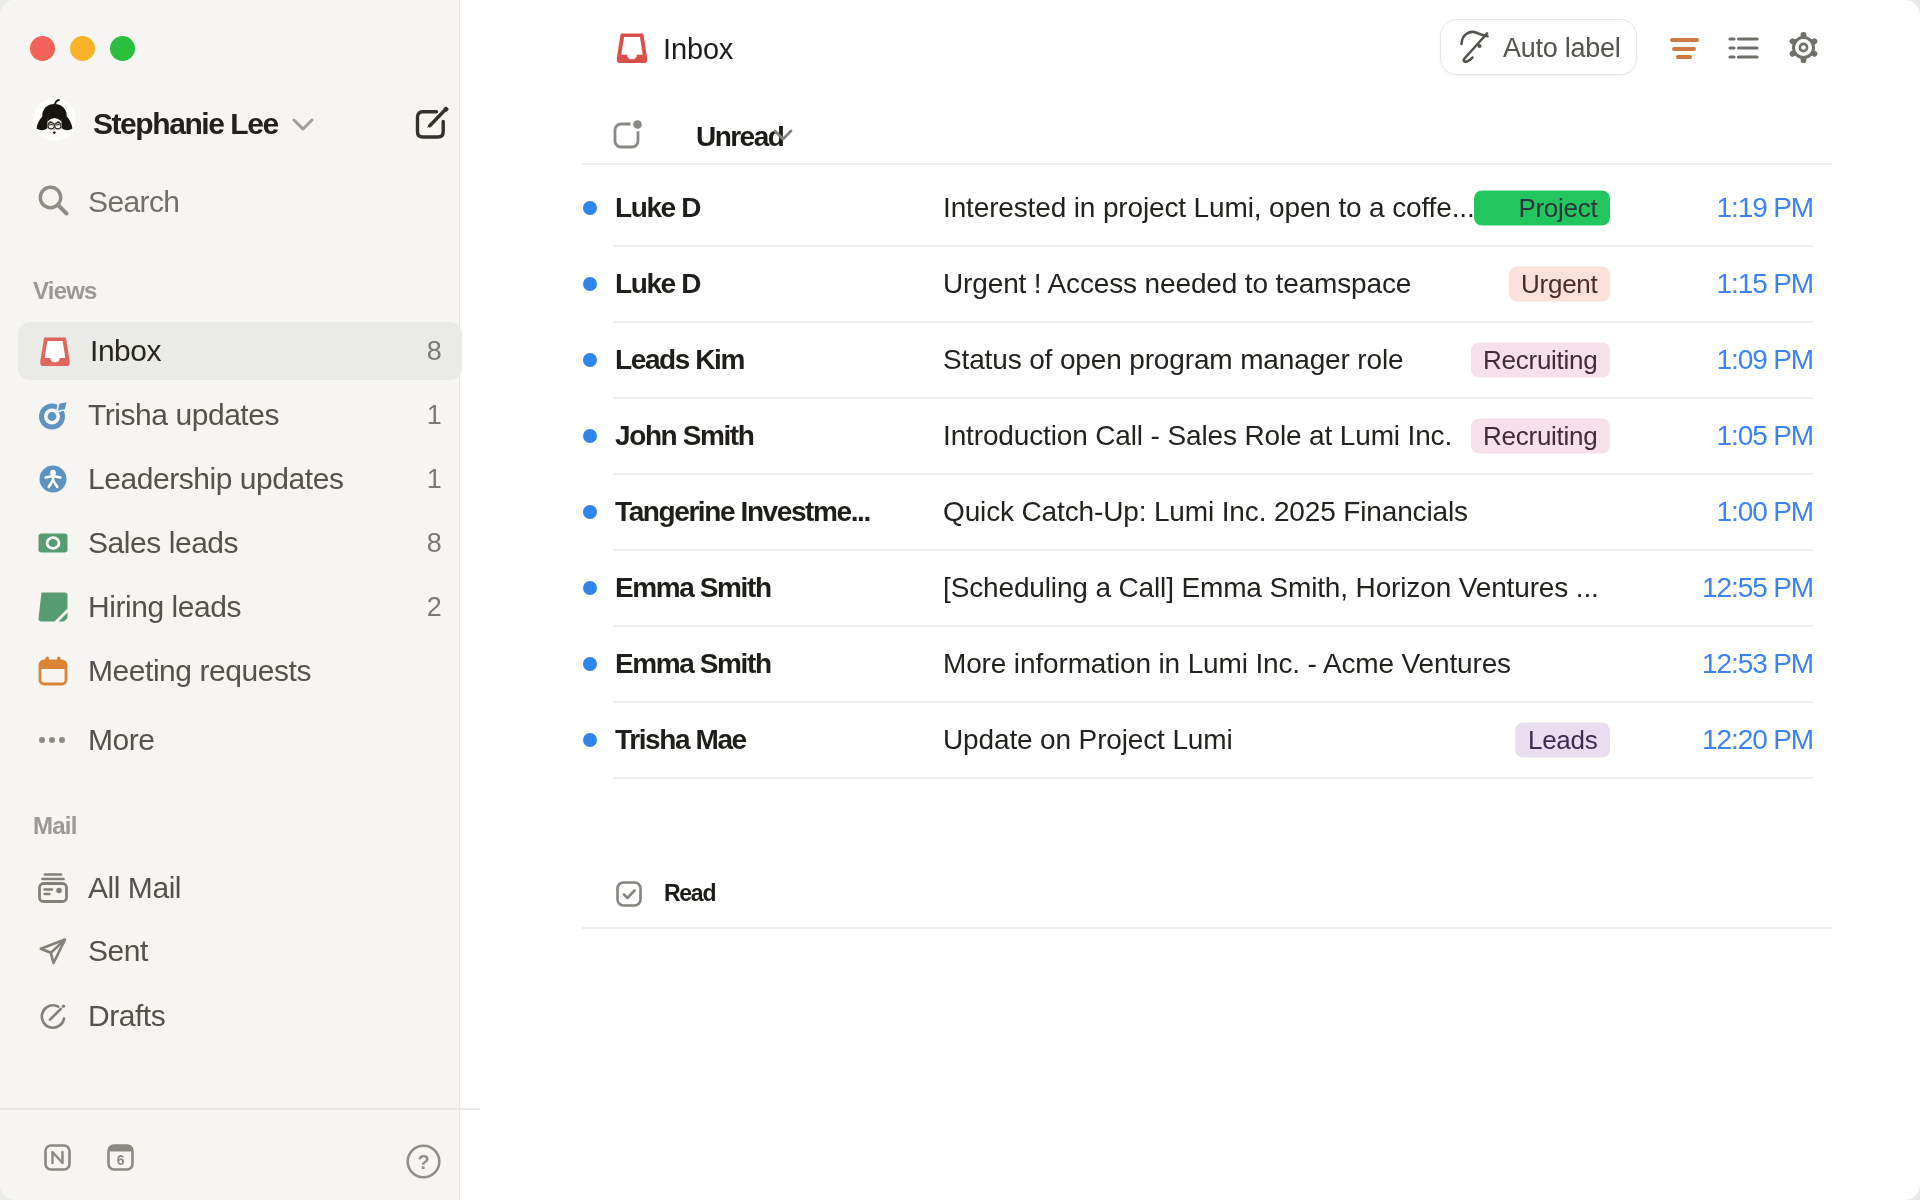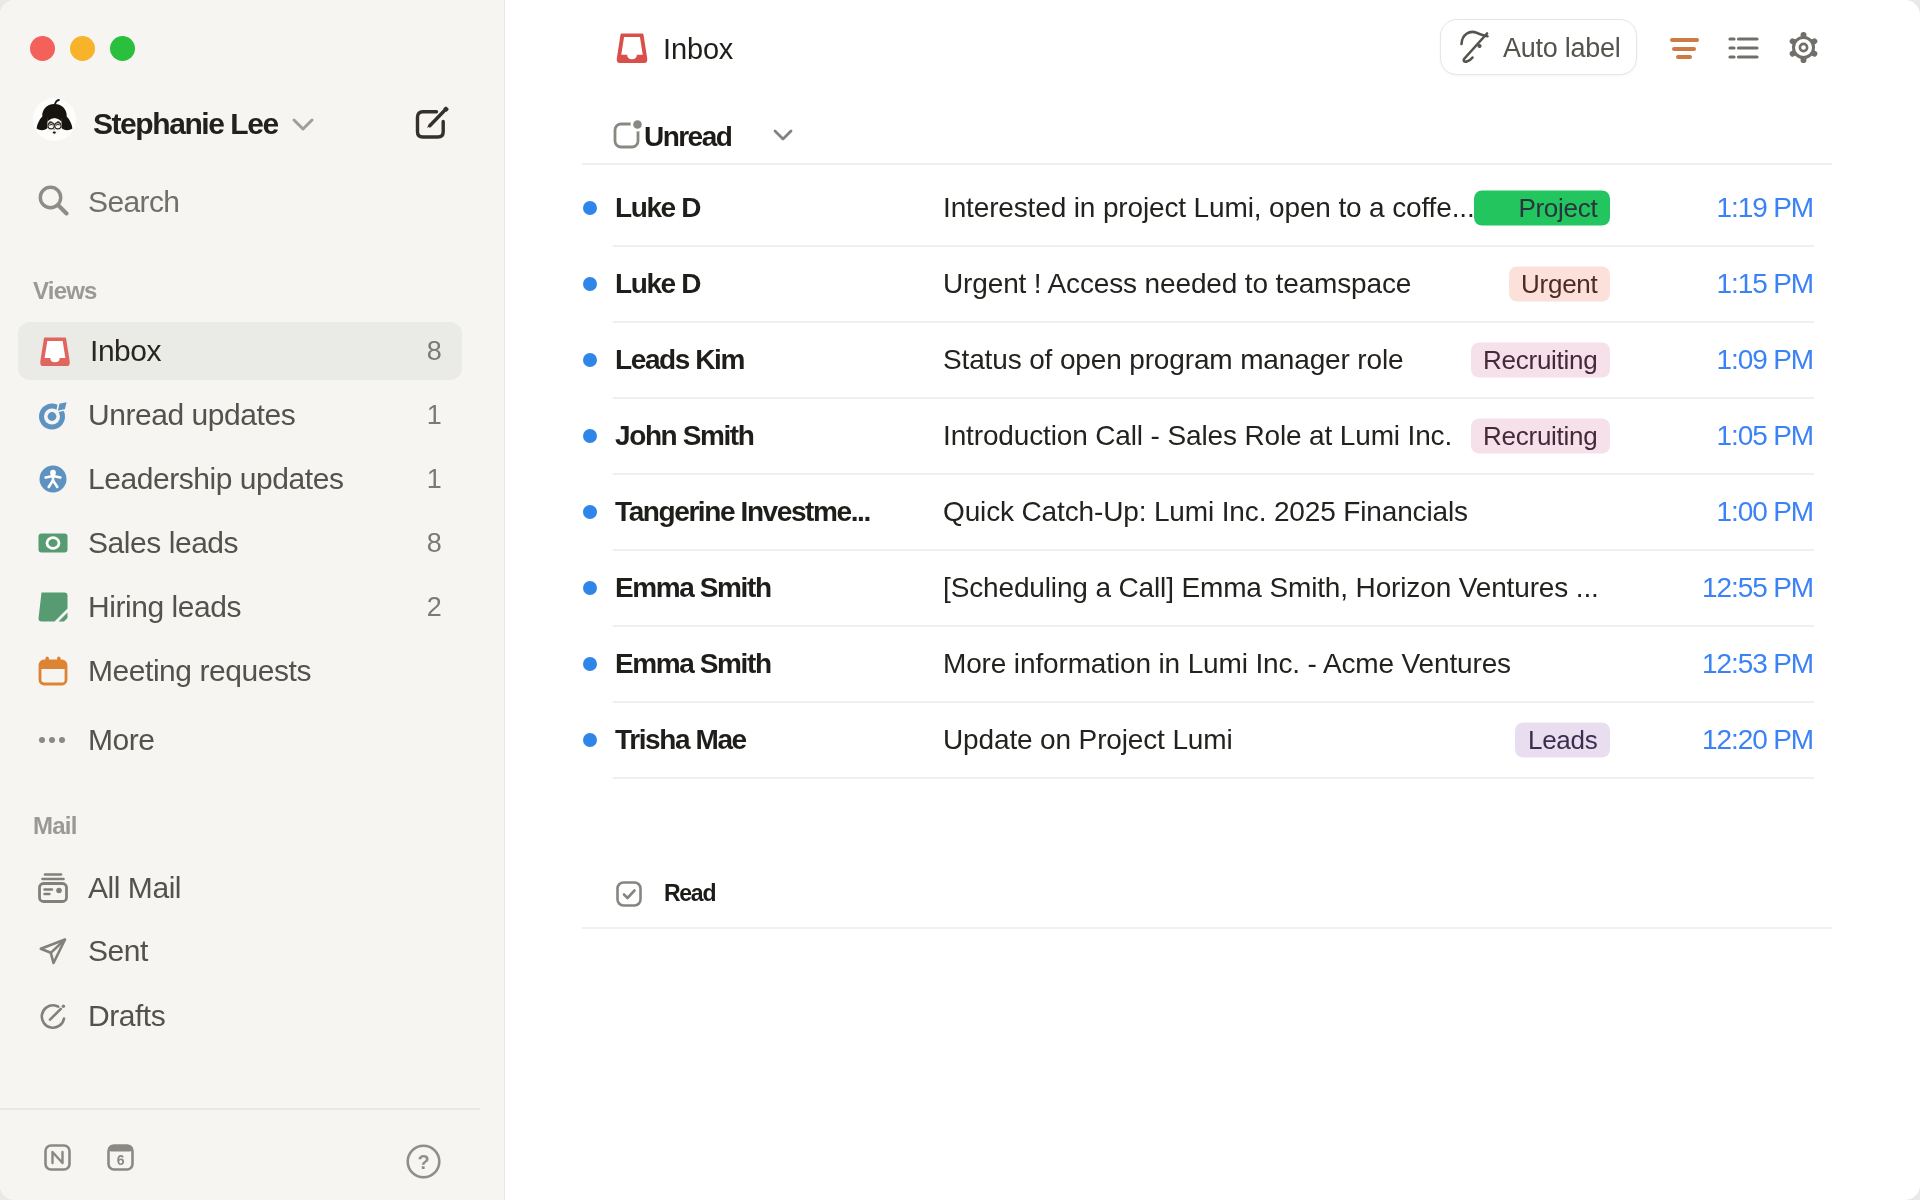--- a/index.html
+++ b/index.html
@@ -1,19 +1,19 @@
 <!DOCTYPE html>
 <html><head>
 <meta charset="utf-8">
 <style>
 * { margin:0; padding:0; box-sizing:border-box; }
 html,body { width:1920px; height:1200px; background:#e9e9e8; }
 body { font-family:"Liberation Sans", sans-serif; letter-spacing:-0.02em; }
 #win { position:absolute; left:0; top:0; width:1920px; height:1200px; background:#ffffff; border-radius:15px; overflow:hidden; }
-#side { position:absolute; left:0; top:0; width:505px; height:1200px; background:#f6f5f2; border-right:1.5px solid #e9e7e3; }
+#side { position:absolute; left:0; top:0; width:460px; height:1200px; background:#f6f5f2; border-right:1.5px solid #e9e7e3; }
 .abs { position:absolute; }
 .dot { border-radius:50%; position:absolute; }
 .navrow { position:absolute; left:16px; width:446px; height:58px; display:flex; align-items:center; border-radius:10px; }
 .navrow .ic { width:30px; margin-left:22px; display:flex; }
 .navrow .lbl { margin-left:20px; font-size:30px; color:#54524d; letter-spacing:-0.015em; }
 .navrow .cnt { margin-left:auto; margin-right:21px; font-size:27px; color:#7b7974; letter-spacing:-0.03em; }
 .seclbl { position:absolute; left:33px; font-size:24px; font-weight:700; color:#9b9995; letter-spacing:-0.033em; }
 .mailrow .lbl { color:#54524d; }
 .row { position:absolute; left:480px; width:1440px; height:76px; }
 .row .sender { position:absolute; left:135px; top:50%; transform:translateY(-50%); font-size:28px; font-weight:700; color:#1f1e1a; letter-spacing:-0.05em; }
@@ -81,21 +81,21 @@
 
     <div class="navrow" style="top:386px;">
       <div class="ic">
         <svg width="30" height="30" viewBox="0 0 30 30">
           <circle cx="14" cy="16.5" r="13" fill="#5e93c1"></circle>
           <circle cx="14" cy="16.5" r="8" fill="#f6f5f2"></circle>
           <circle cx="14" cy="16.5" r="4.4" fill="#5e93c1"></circle>
           <path d="M18.8,11.7 L20.8,3 L29.6,1.2 L27.6,9.7 Z" fill="#5e93c1" stroke="#f6f5f2" stroke-width="1.6"></path>
         </svg>
       </div>
-      <div class="lbl">Unread updates</div>
+      <div class="lbl">Trisha updates</div>
       <div class="cnt">1</div>
     </div>
 
     <div class="navrow" style="top:450px;">
       <div class="ic">
         <svg width="30" height="30" viewBox="0 0 30 30">
           <circle cx="15" cy="15" r="13.5" fill="#5e93c1"></circle>
           <circle cx="15" cy="8.7" r="2.9" fill="#fff"></circle>
           <path d="M7.6,13.6 L15,12.1 L22.4,13.6" stroke="#fff" stroke-width="2.6" fill="none" stroke-linecap="round" stroke-linejoin="round"></path>
           <path d="M15,12.5 V16.4" stroke="#fff" stroke-width="2.6" stroke-linecap="round"></path>
@@ -240,21 +240,21 @@
     </g>
     <circle cx="15.5" cy="16.5" r="10" fill="#fff" stroke="#716f6a" stroke-width="3"></circle>
     <circle cx="15.5" cy="16.5" r="3.6" fill="none" stroke="#716f6a" stroke-width="2.6"></circle>
   </svg>
 
   <svg class="abs" style="left:612px; top:119px;" width="32" height="32" viewBox="0 0 32 32">
     <rect x="3" y="5" width="23" height="23" rx="6" fill="none" stroke="#8a8883" stroke-width="2.8"></rect>
     <circle cx="25.5" cy="5.5" r="7" fill="#fff"></circle>
     <circle cx="25.5" cy="5.5" r="4.3" fill="#8a8883"></circle>
   </svg>
-  <div class="abs" style="left:644px; top:121px; font-size:28px; font-weight:700; color:#1d1b17; letter-spacing:-0.055em;">Unread</div>
+  <div class="abs" style="left:696px; top:121px; font-size:28px; font-weight:700; color:#1d1b17; letter-spacing:-0.055em;">Unread</div>
   <svg class="abs" style="left:772px; top:128px;" width="22" height="14" viewBox="0 0 22 14">
       <path d="M3,3 l8,8 8,-8" stroke="#84827d" stroke-width="2.8" fill="none" stroke-linecap="round" stroke-linejoin="round"></path>
     </svg>
   <div class="sep" style="left:582px; top:163px; width:1250px;"></div>
 
   <div class="row" style="top:169.5px;">
     <div class="bdot"></div>
       <div class="sender">Luke D</div>
     <div class="subj">Interested in project Lumi, open to a coffe...</div>
     <div class="chip" style="background:#22c55e; color:#29343d;padding-left:44px;">Project</div>

